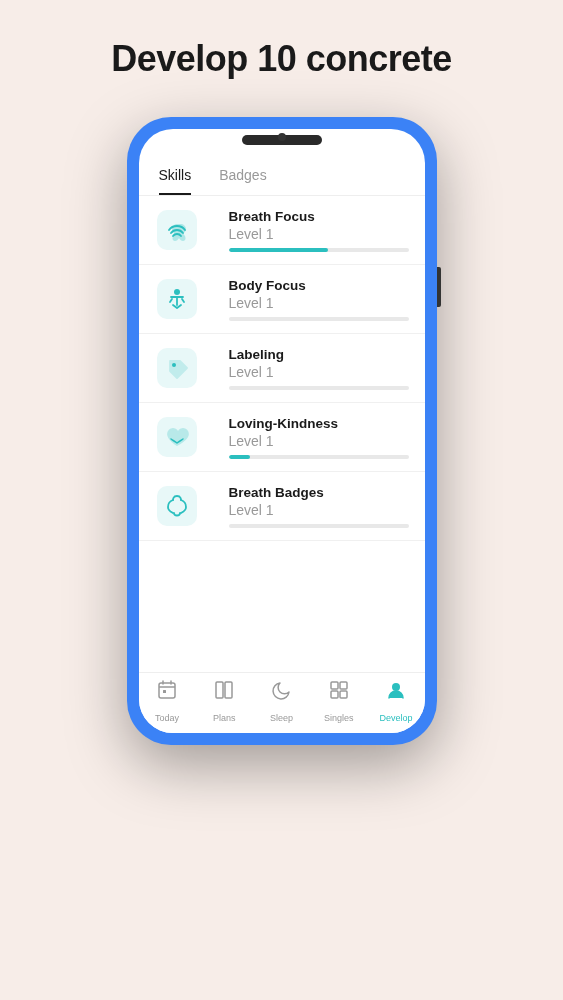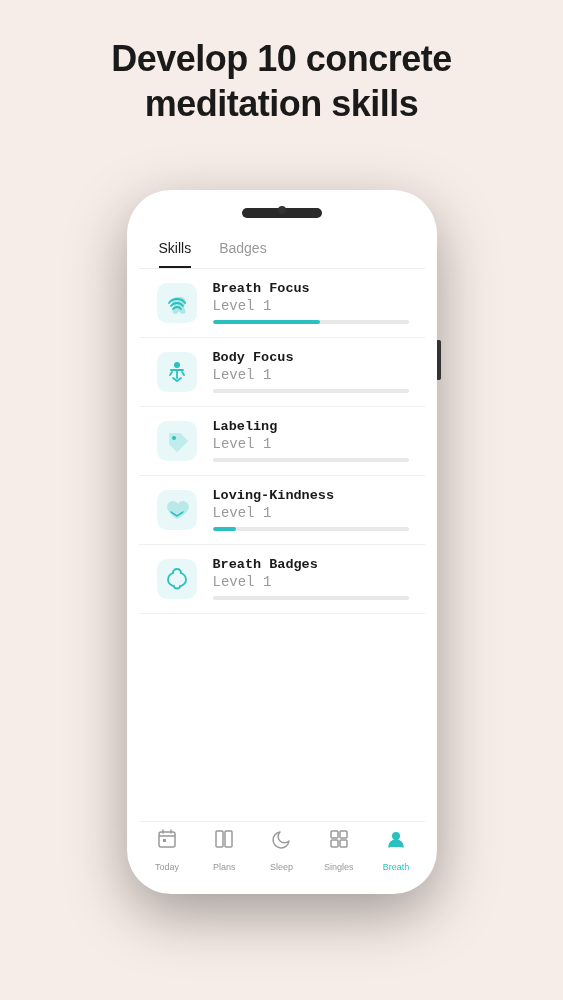--- a/index.html
+++ b/index.html
@@ -28,27 +28,26 @@
 
     .phone-wrap {
       margin-top: 36px;
       position: relative;
       width: 310px;
       height: 620px;
     }
 
     .phone-outer {
       width: 310px;
-      height: 704px;
-      background: #ffffff;
+      height: 628px;
+      background: #3b82f6;
       border-radius: 44px;
       padding: 12px;
       box-shadow: 0 20px 60px rgba(0,0,0,0.35);
       position: relative;
-      margin-top: 28px;
     }
 
     
     .phone-top-bar {
       position: absolute;
       top: 18px;
       left: 50%;
       transform: translateX(-50%);
       width: 80px;
       height: 10px;
@@ -115,24 +114,24 @@
     }
 
     
     .skills-list {
       flex: 1;
       overflow: hidden;
     }
 
     .skill-item {
       display: flex;
+      align-items: center;
       padding: 12px 16px;
       border-bottom: 1px solid #f0f0f0;
-      gap: 14px;
-      font-family: Liberation Mono, monospace;
+      gap: 30px;
     }
 
     .skill-icon {
       width: 44px;
       height: 44px;
       flex-shrink: 0;
       display: flex;
       align-items: center;
       justify-content: center;
     }
@@ -213,21 +212,20 @@
     .nav-icon.active svg rect,
     .nav-icon.active svg circle {
       fill: #2bbfbf;
     }
   </style>
 </head>
 <body>
 
 <p class="headline">
   <span>Develop 10 concrete</span><br>
-  <span>meditation skills</span>
 </p>
 
 <div class="phone-wrap">
   <div class="phone-outer">
     <div class="phone-top-bar"></div>
     <div class="camera-dot"></div>
     <div class="side-btn-right"></div>
 
     <div class="phone-screen">
 
@@ -375,19 +373,19 @@
           <span class="nav-label">Singles</span>
         </div>
 
         <div class="nav-item">
           <div class="nav-icon active">
             <svg viewBox="0 0 22 22" width="22" height="22" fill="none">
               <circle cx="11" cy="8" r="4" fill="#2bbfbf"></circle>
               <path d="M4 19c0-3.866 3.134-7 7-7h0c3.866 0 7 3.134 7 7" stroke="#2bbfbf" stroke-width="1.5" stroke-linecap="round"></path>
             </svg>
           </div>
-          <span class="nav-label active">Breath</span>
+          <span class="nav-label active">Develop</span>
         </div>
 
       </div>
     </div>
   </div>
 </div>
 
 </body></html>

